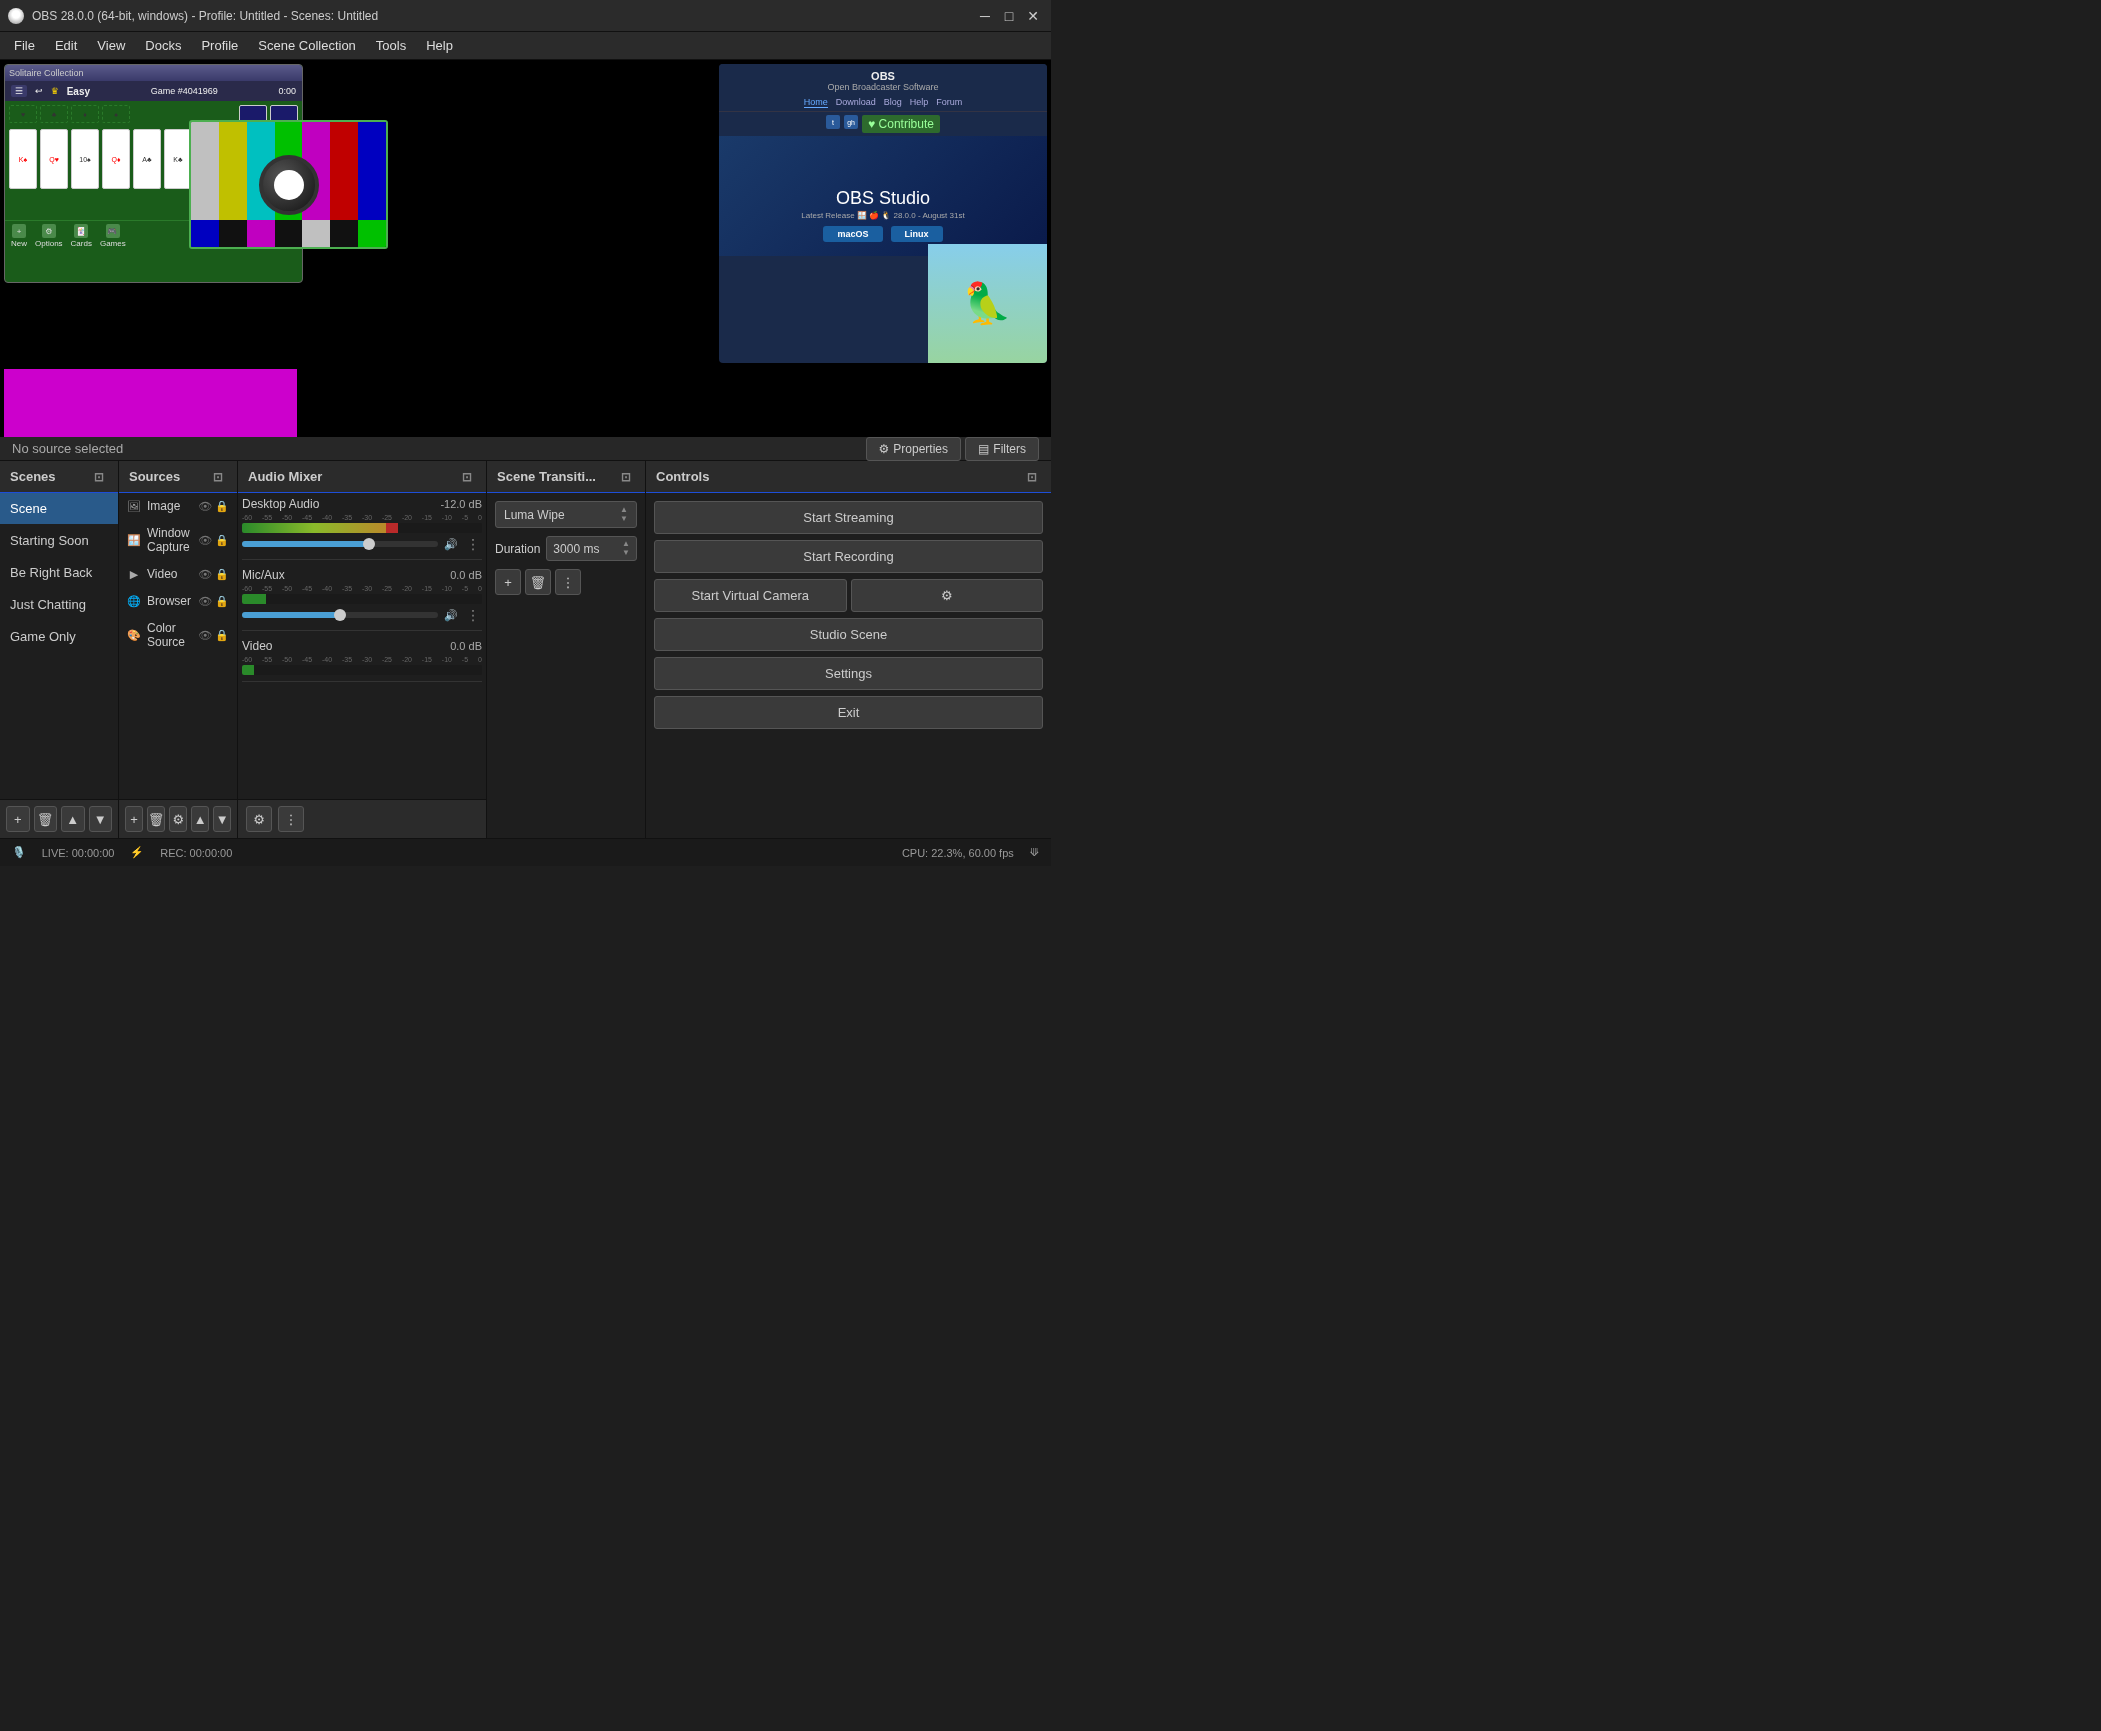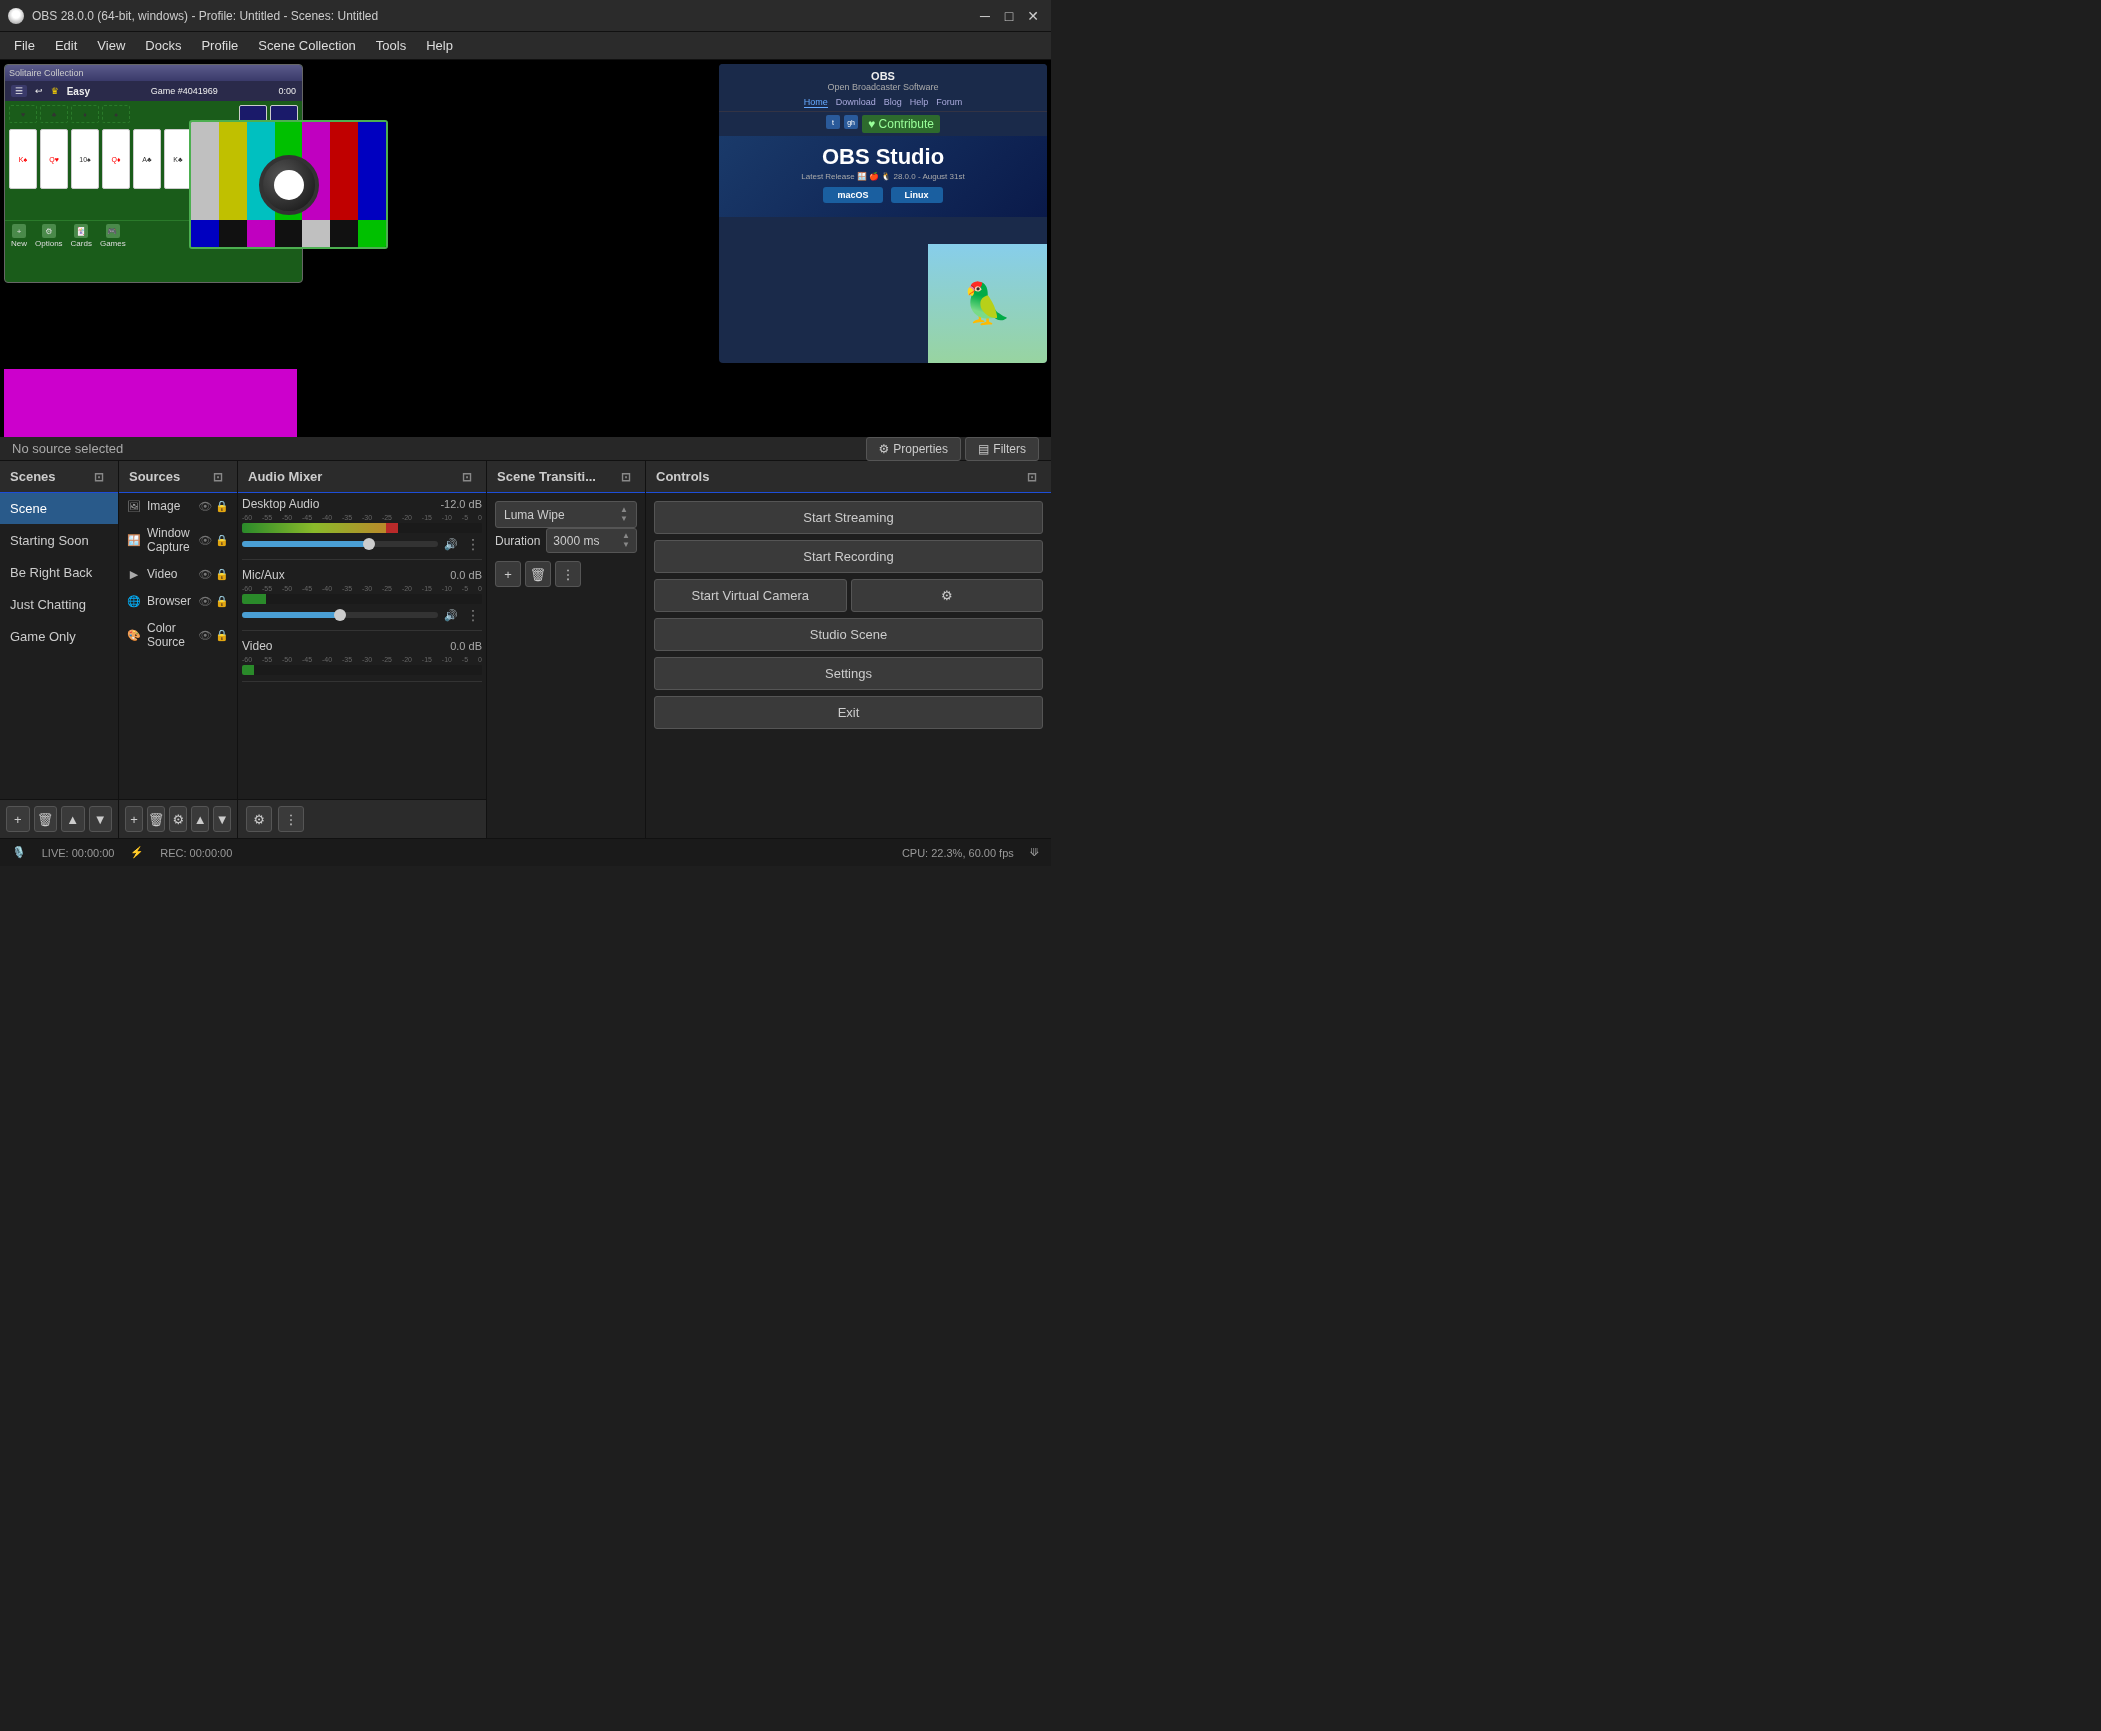--- a/index.html
+++ b/index.html
@@ -139,21 +139,21 @@
       color: #aad;
       border-bottom: 1px solid #334;
     }
     #obs-website-nav span { cursor: pointer; }
     #obs-website-nav .active { color: #6af; border-bottom: 1px solid #6af; }
     #obs-website-hero {
       background: linear-gradient(135deg, #1a3a6a 0%, #0a1a4a 100%);
       padding: 8px;
       text-align: center;
     }
-    #obs-website-hero h1 { font-size: 22px; font-weight: bold; color: white; }
+    #obs-website-hero h1 { font-size: 18px; font-weight: normal; color: white; margin-top: 44px; }
     #obs-website-hero .subtitle { font-size: 8px; color: #aaa; margin: 2px 0; }
     .os-buttons {
       display: flex;
       justify-content: center;
       gap: 8px;
       margin: 6px 0;
     }
     .os-btn {
       padding: 3px 14px;
       background: #1a5fa0;
@@ -445,21 +445,21 @@
     #transitions-panel { width: 159px; }
     .transitions-content { flex: 1; padding: 8px; }
     .transition-select {
       width: 100%;
       background: #3a3a3a;
       border: 1px solid #555;
       color: #ccc;
       padding: 4px 8px;
       border-radius: 3px;
       font-size: 12px;
-      margin-bottom: 0;
+      margin-bottom: 8px;
       display: flex;
       align-items: center;
       justify-content: space-between;
       cursor: pointer;
     }
     .duration-row {
       display: flex;
       align-items: center;
       gap: 6px;
       margin-bottom: 8px;

